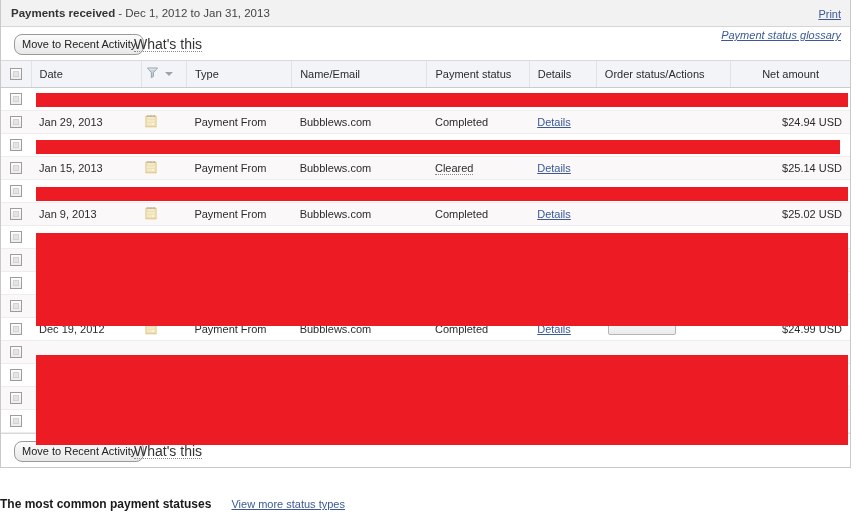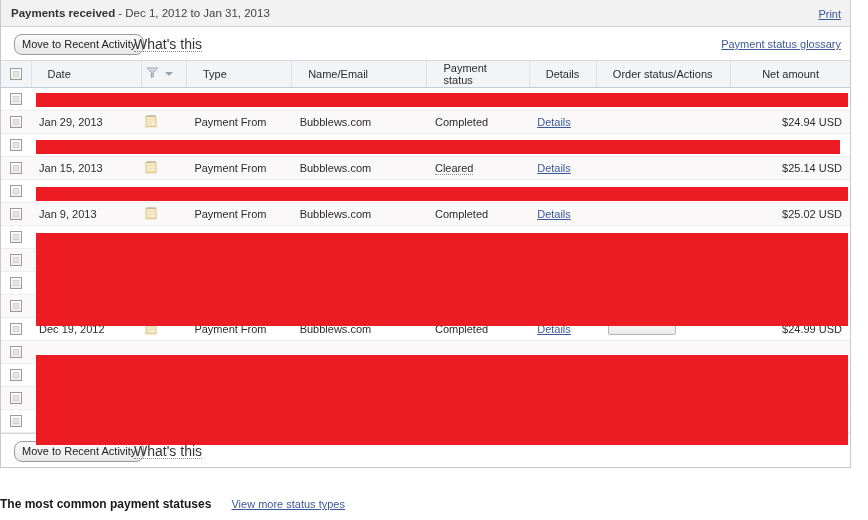--- a/index.html
+++ b/index.html
@@ -98,25 +98,26 @@
     border-bottom: 1px dotted #8a8a8a;
     cursor: pointer;
     line-height: 13px;
   }
   .whatsthis-top { left: 133px; top: 11px; }
   .whatsthis-bottom { left: 133px; top: 11px; }
 
   .glossary-link {
     position: absolute;
     right: 9px;
-    top: 11px;
+    top: 2px;
     font-size: 11px;
     color: #3b5998;
     text-decoration: underline;
     cursor: pointer;
+    font-style: italic;
   }
 
   
   .tablewrap {
     position: relative;
     background: #ffffff;
   }
   table.grid {
     border-collapse: collapse;
     width: 849px;
@@ -125,21 +126,21 @@
   }
   table.grid th {
     background: #f2f4f7;
     border-bottom: 1px solid #c6ccd4;
     border-right: 1px solid #dfe3e8;
     font-weight: normal;
     font-size: 11px;
     color: #2b2b2b;
     text-align: left;
     height: 26px;
-    padding: 0 16px;
+    padding: 0 8px;
     vertical-align: middle;
     box-sizing: border-box;
   }
   table.grid th.last { border-right: none; text-align: center; }
   table.grid th.cb { padding: 0 0 0 9px; border-right: 1px solid #dfe3e8; }
   table.grid th.sorticon { padding: 0 4px; }
 
   table.grid td {
     height: 23px;
     padding: 0 8px;

